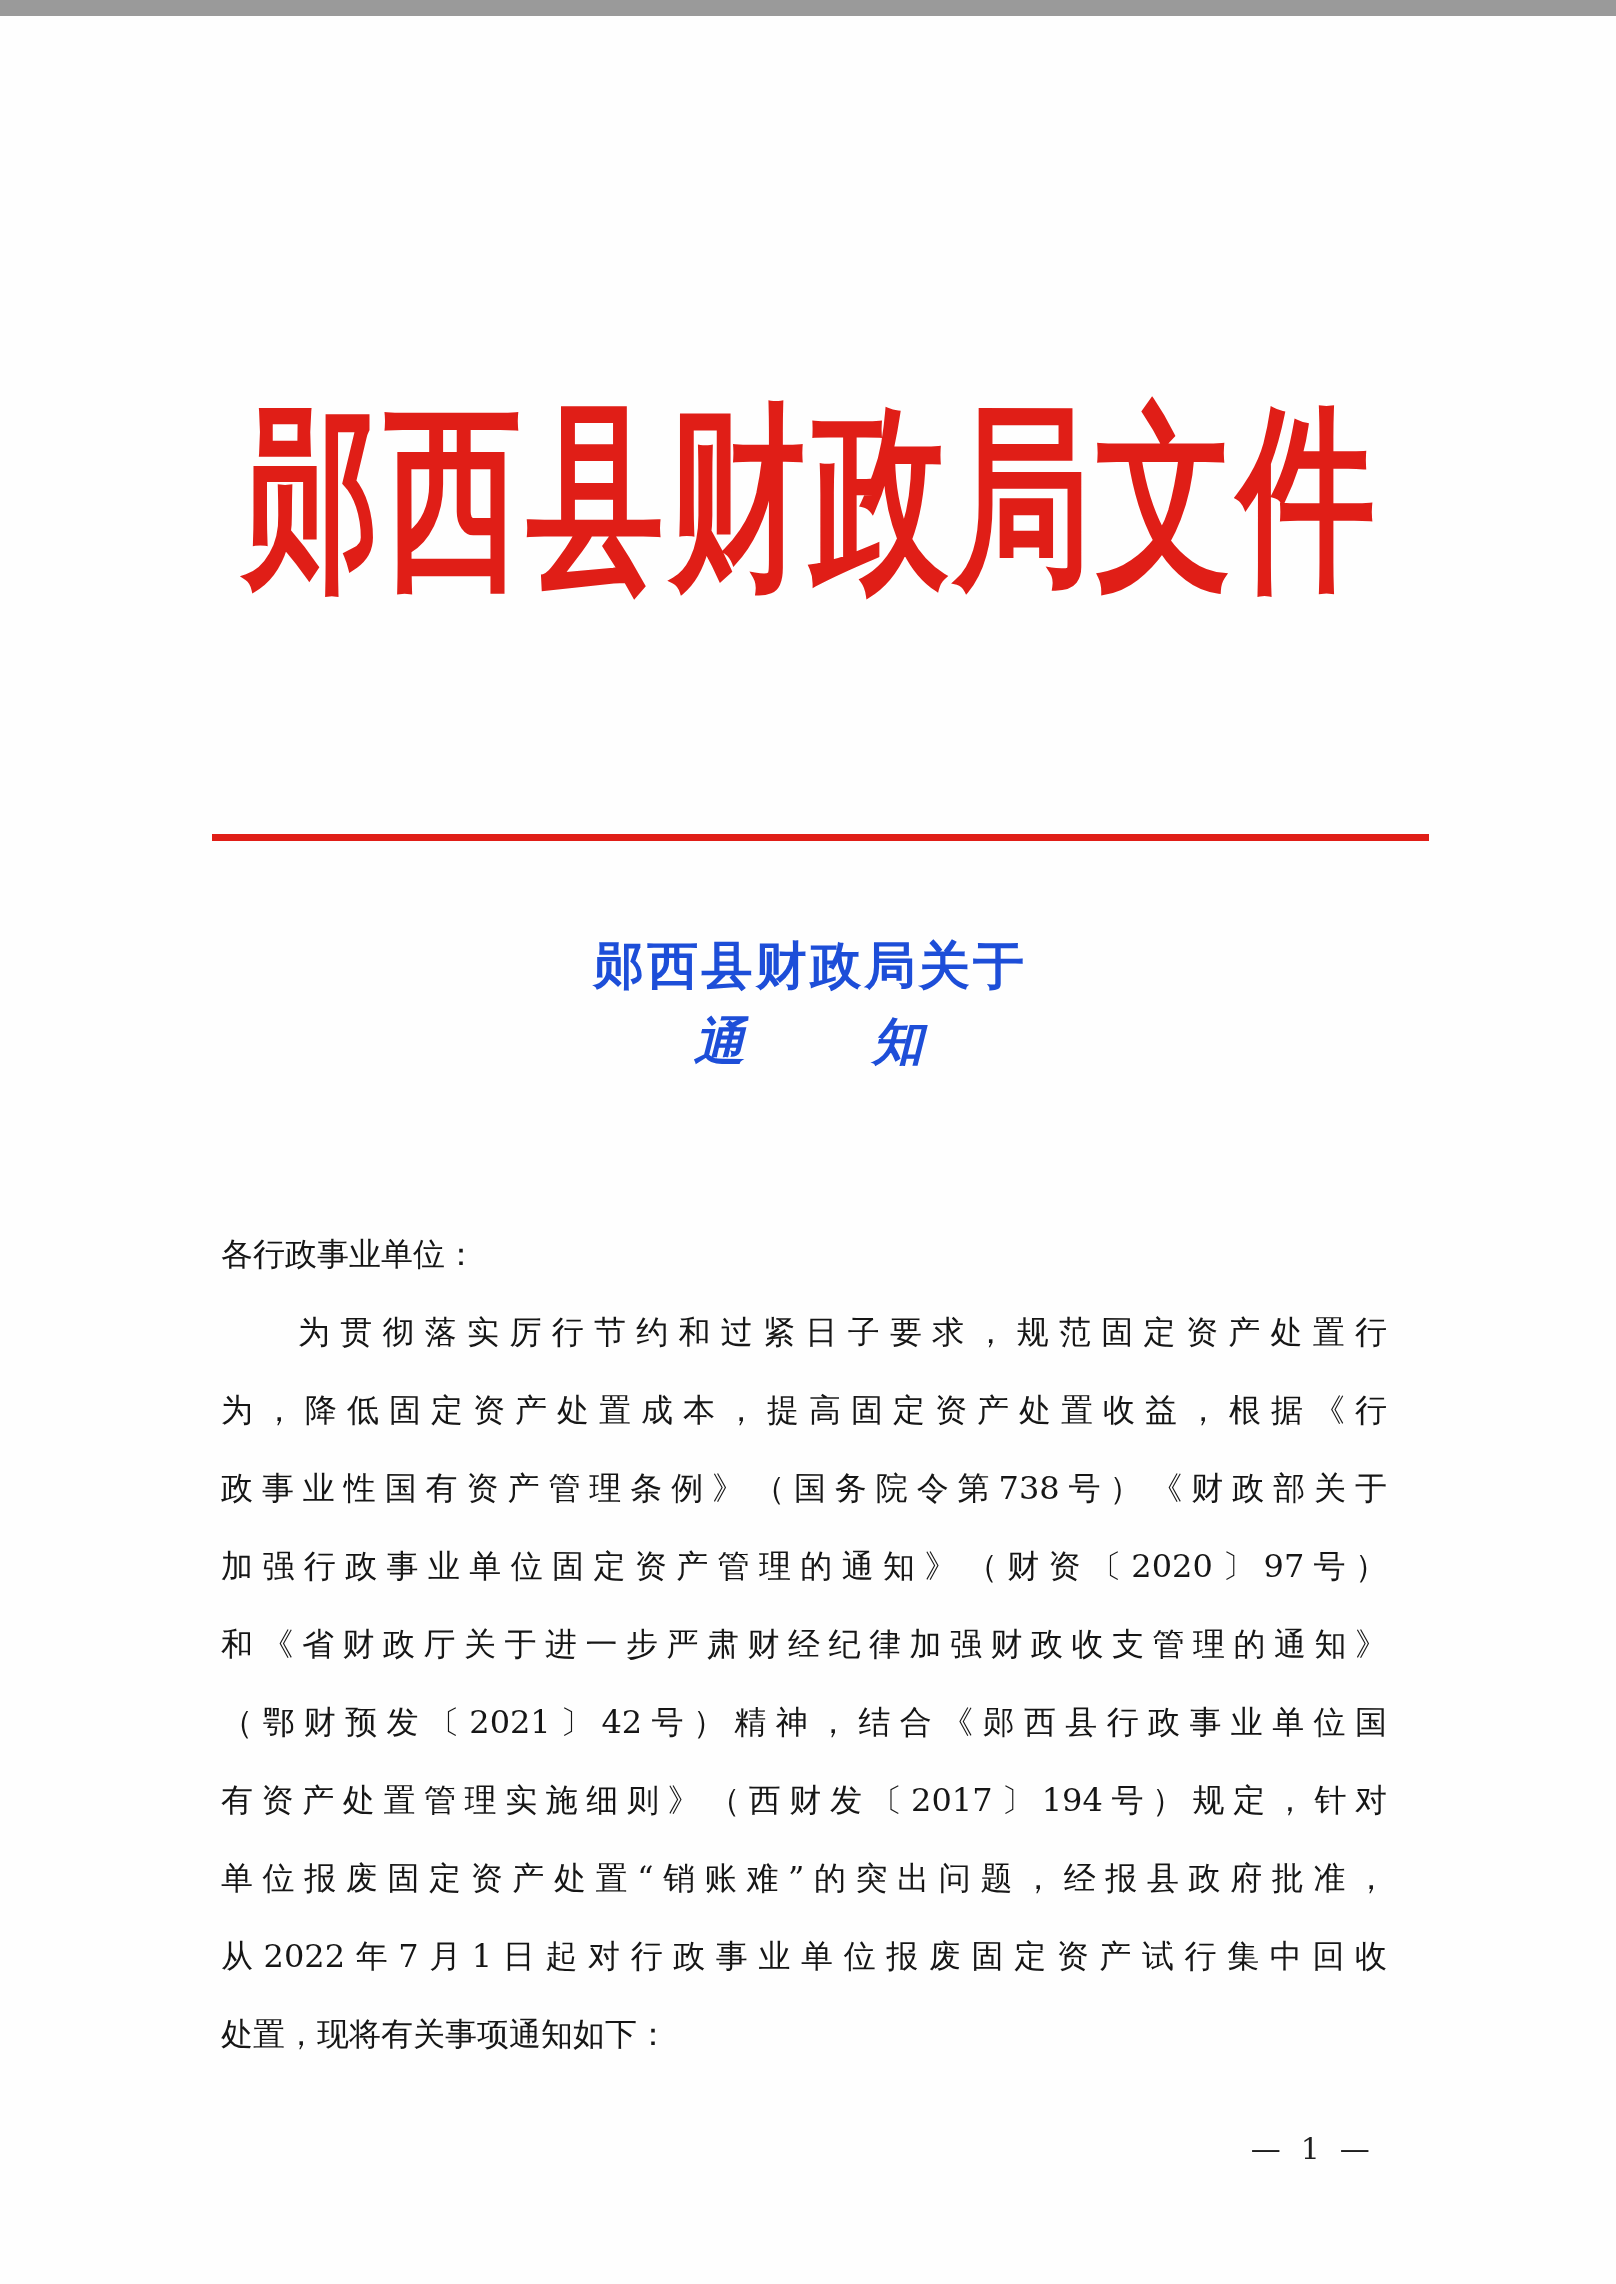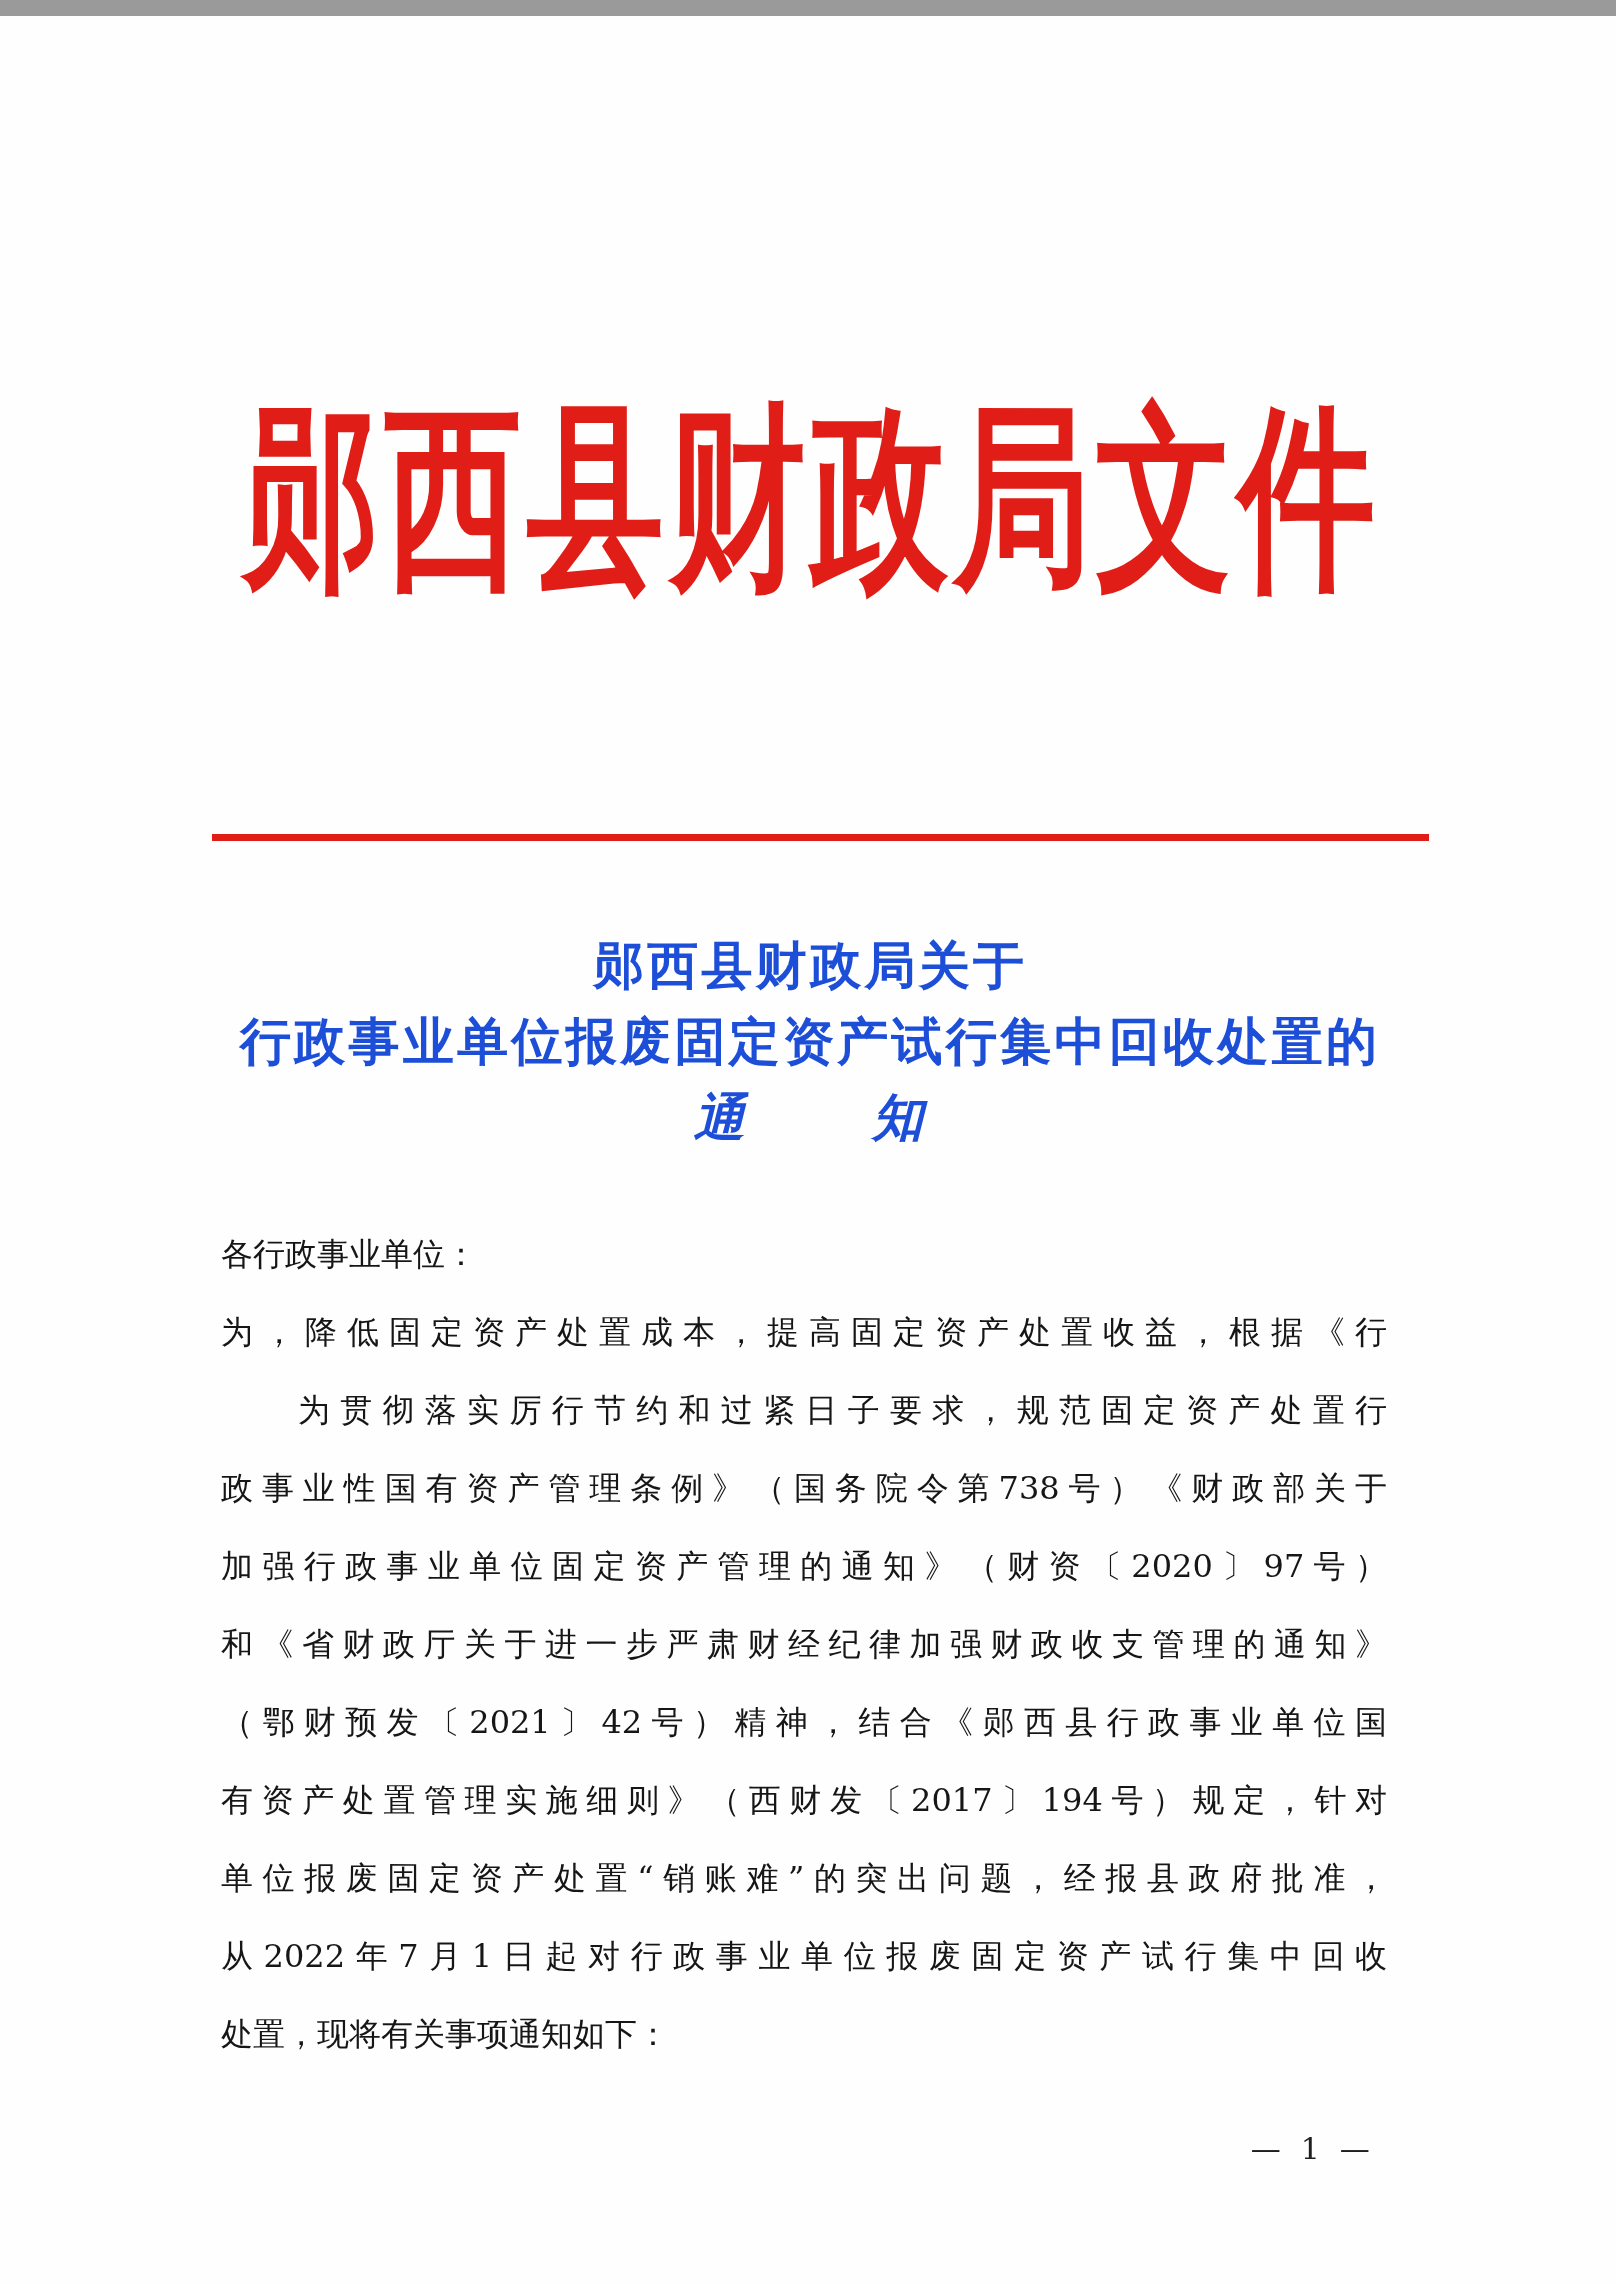--- a/index.html
+++ b/index.html
@@ -115,28 +115,27 @@
 
 <div class="page" style="--accent-red: #e01e17;">
 
   <div class="red-header">郧西县财政局文件</div>
 
 
   <div class="red-rule"></div>
 
   <div class="doc-title">
     <div class="t-line">郧西县财政局关于</div>
-    <div class="t-line">行政事业单位报废固定资产试行集中回收处置的</div>
     <div class="t-line wide-gap">通知</div>
   </div>
 
   <div class="doc-body">
     <div class="body-line flush-left">各行政事业单位：</div>
+    <div class="body-line indent">为贯彻落实厉行节约和过紧日子要求，规范固定资产处置行</div>
     <div class="body-line">为，降低固定资产处置成本，提高固定资产处置收益，根据《行</div>
-    <div class="body-line indent">为贯彻落实厉行节约和过紧日子要求，规范固定资产处置行</div>
     <div class="body-line">政事业性国有资产管理条例》（国务院令第738号）《财政部关于</div>
     <div class="body-line">加强行政事业单位固定资产管理的通知》（财资〔2020〕97号）</div>
     <div class="body-line">和《省财政厅关于进一步严肃财经纪律加强财政收支管理的通知》</div>
     <div class="body-line">（鄂财预发〔2021〕42号）精神，结合《郧西县行政事业单位国</div>
     <div class="body-line">有资产处置管理实施细则》（西财发〔2017〕194号）规定，针对</div>
     <div class="body-line">单位报废固定资产处置“销账难”的突出问题，经报县政府批准，</div>
     <div class="body-line">从2022年7月1日起对行政事业单位报废固定资产试行集中回收</div>
     <div class="body-line flush-left">处置，现将有关事项通知如下：</div>
   </div>
 

